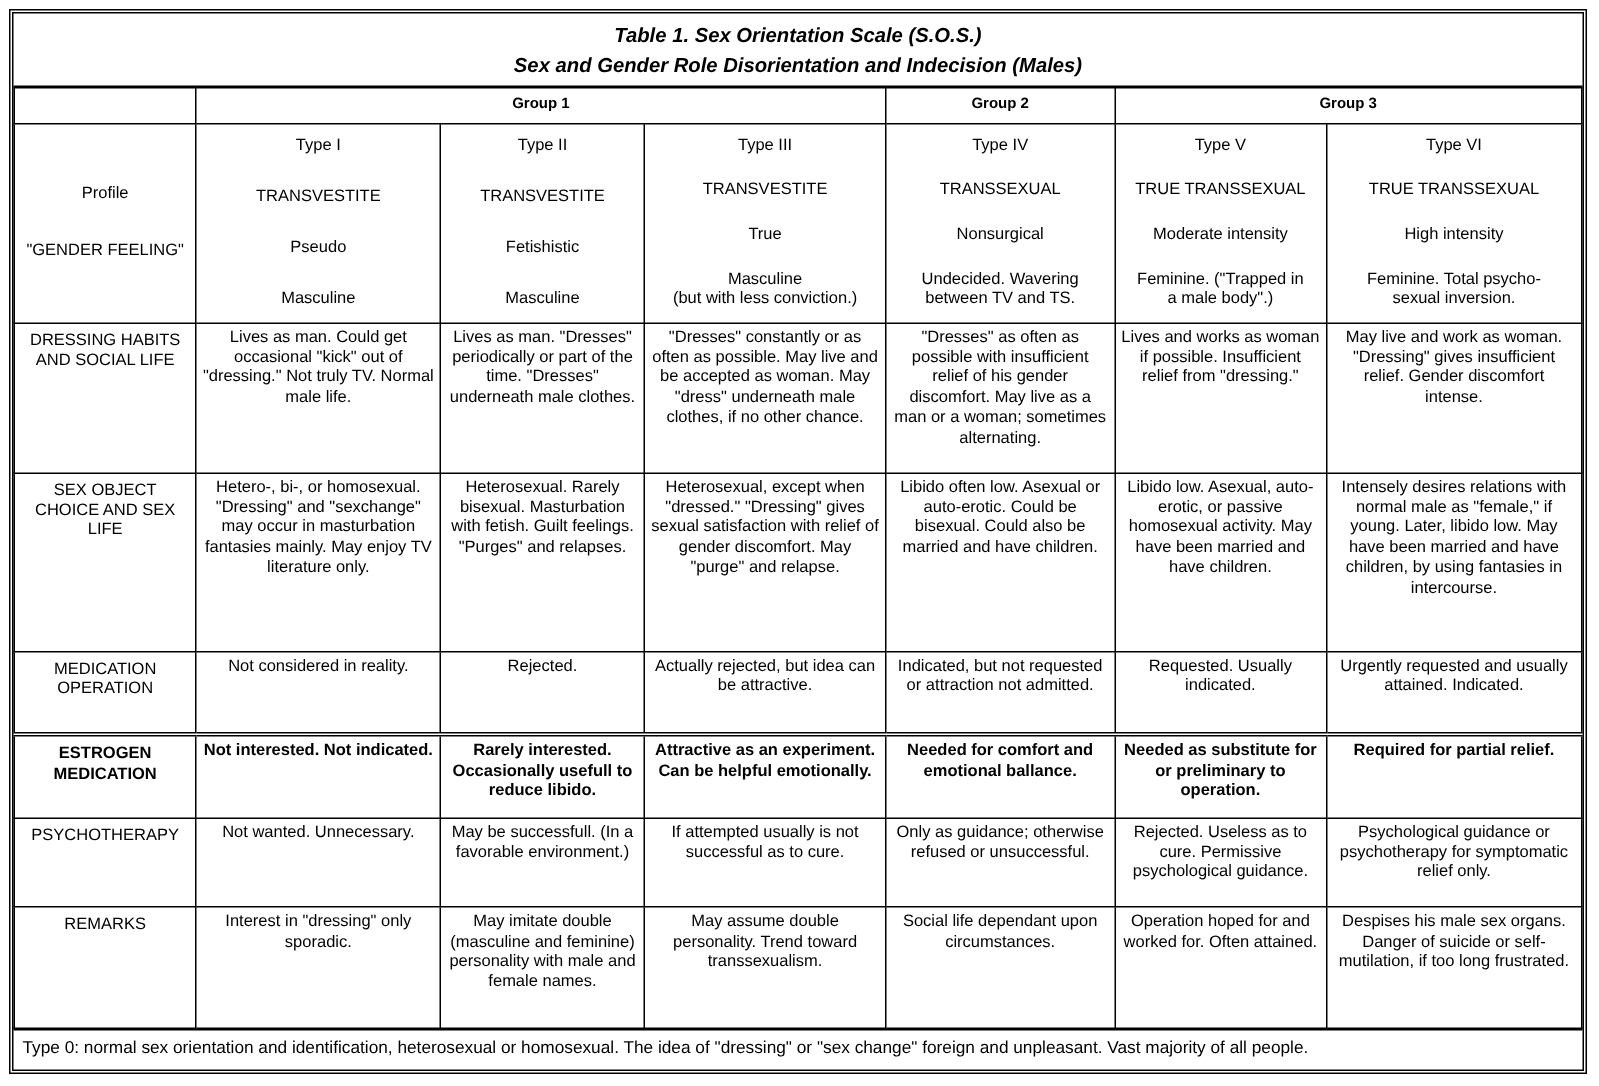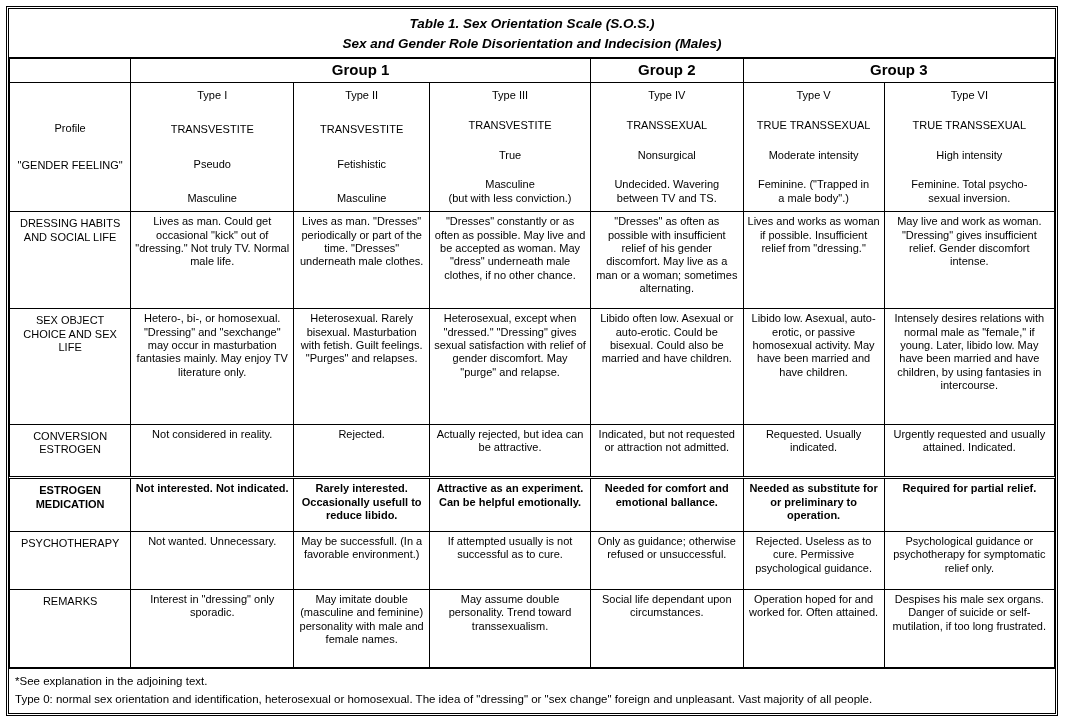--- a/index.html
+++ b/index.html
@@ -40,21 +40,21 @@
     font-size: 11px;
     line-height: 1.22;
     text-align: center;
     vertical-align: top;
     padding: 3px 4px;
     word-wrap: break-word;
   }
   tr.r-group { height: 22px; }
   tr.r-group td {
     font-weight: bold;
-    font-size: 15px;
+    font-size: 10px;
     vertical-align: middle;
     padding: 2px;
   }
   tr.r-profile { height: 124px; }
   tr.r-profile td { vertical-align: middle; padding: 4px 4px; }
   .profile-stack {
     height: 116px;
     display: flex;
     flex-direction: column;
     justify-content: space-between;
@@ -195,21 +195,21 @@
       <td>Hetero-, bi-, or homosexual. "Dressing" and "sexchange" may occur in masturbation fantasies mainly. May enjoy TV literature only.</td>
       <td>Heterosexual. Rarely bisexual. Masturbation with fetish. Guilt feelings. "Purges" and relapses.</td>
       <td>Heterosexual, except when "dressed." "Dressing" gives sexual satisfaction with relief of gender discomfort. May "purge" and relapse.</td>
       <td>Libido often low. Asexual or auto-erotic. Could be bisexual. Could also be married and have children.</td>
       <td>Libido low. Asexual, auto-erotic, or passive homosexual activity. May have been married and have children.</td>
       <td>Intensely desires relations with normal male as "female," if young. Later, libido low. May have been married and have children, by using fantasies in intercourse.</td>
     </tr>
 
 
     <tr class="r-3">
-      <td class="rowlabel">CONVERSION ESTROGEN</td>
+      <td class="rowlabel">MEDICATION OPERATION</td>
       <td>Not considered in reality.</td>
       <td>Rejected.</td>
       <td>Actually rejected, but idea can be attractive.</td>
       <td>Indicated, but not requested or attraction not admitted.</td>
       <td>Requested. Usually indicated.</td>
       <td>Urgently requested and usually attained. Indicated.</td>
     </tr>
 
     <tr class="r-4">
       <td class="rowlabel">ESTROGEN MEDICATION</td>
@@ -237,17 +237,16 @@
       <td>May imitate double (masculine and feminine) personality with male and female names.</td>
       <td>May assume double personality. Trend toward transsexualism.</td>
       <td>Social life dependant upon circumstances.</td>
       <td>Operation hoped for and worked for. Often attained.</td>
       <td>Despises his male sex organs. Danger of suicide or self-mutilation, if too long frustrated.</td>
     </tr>
   </tbody>
     </table>
 
   <div class="footnotes">
-    <div>*See explanation in the adjoining text.</div>
     <div>Type 0: normal sex orientation and identification, heterosexual or homosexual. The idea of "dressing" or "sex change" foreign and unpleasant. Vast majority of all people.</div>
   </div>
 
 </div>
 
 </body></html>

